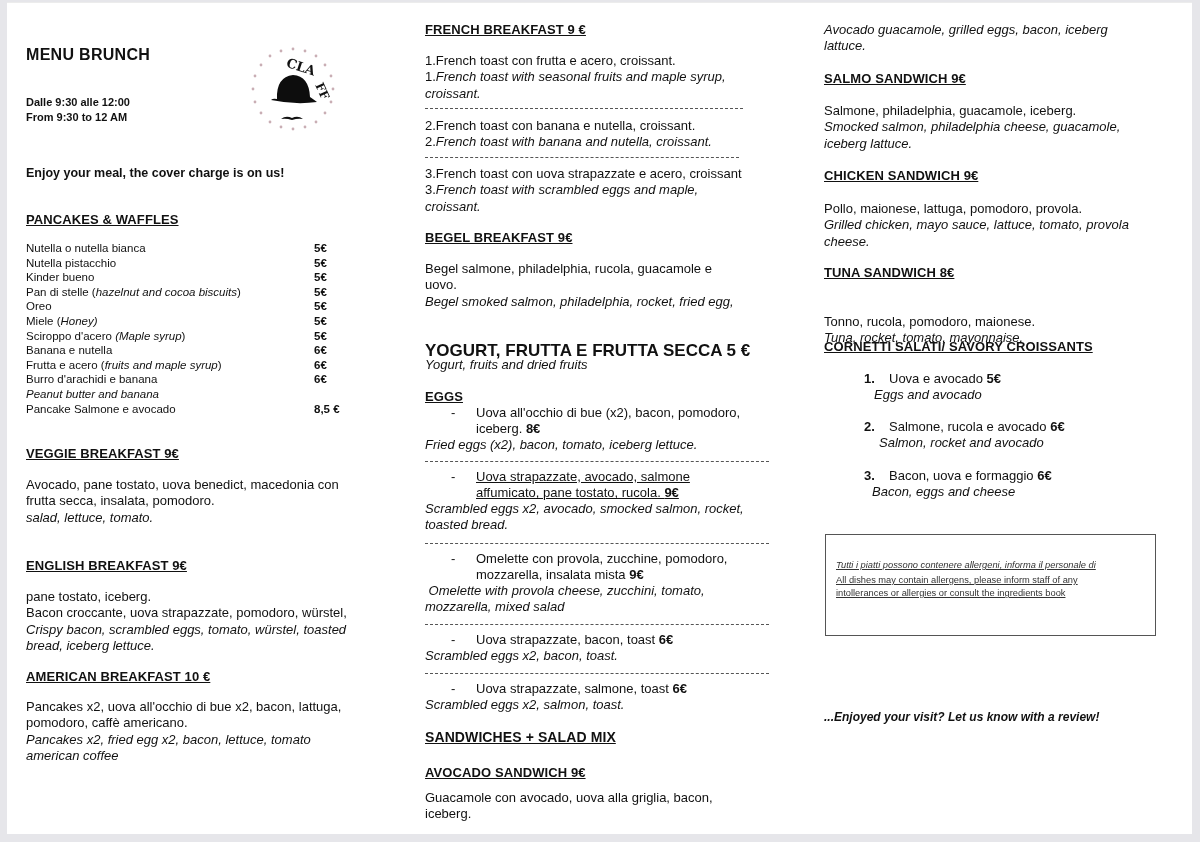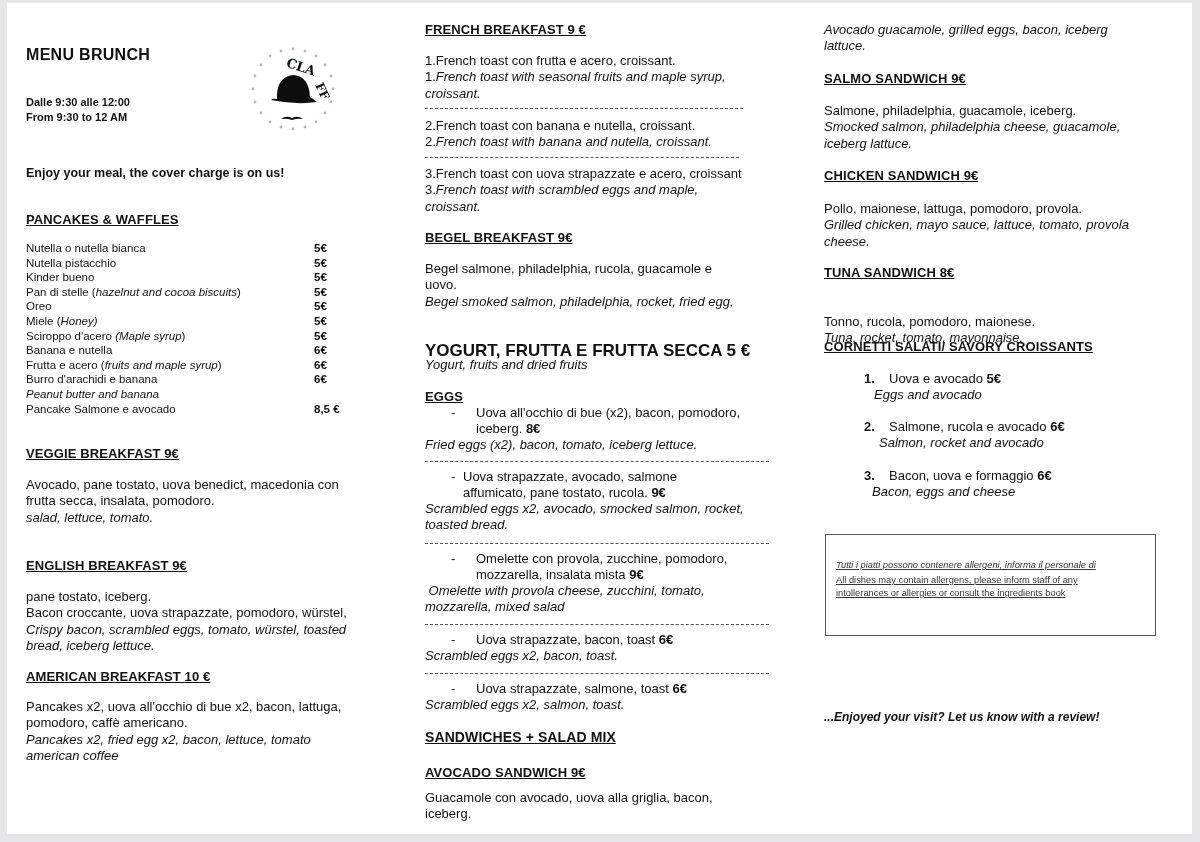--- a/index.html
+++ b/index.html
@@ -203,21 +203,21 @@
         <div><span>iceberg. </span><span class="b">8€</span></div>
       </div>
     </div>
     <div class="it">Fried eggs (x2), bacon, tomato, iceberg lettuce.</div>
   </div>
   <div class="dash" style="left:418px; top:458px; width:344px;"></div>
 
   <div class="abs txt" style="left:418px; top:466px; width:360px;">
     <div style="position:relative; height:32px;">
       <span style="position:absolute; left:26px;">-</span>
-      <div style="position:absolute; left:38px;">
+      <div style="position:absolute; left:51px;text-decoration:underline;">
         <div>Uova strapazzate, avocado, salmone</div>
         <div><span>affumicato, pane tostato, rucola. </span><span class="b">9€</span></div>
       </div>
     </div>
     <div class="it">Scrambled eggs x2, avocado, smocked salmon, rocket,</div>
     <div class="it">toasted bread.</div>
   </div>
   <div class="dash" style="left:418px; top:540px; width:344px;"></div>
 
   <div class="abs txt" style="left:418px; top:548px; width:360px;">

